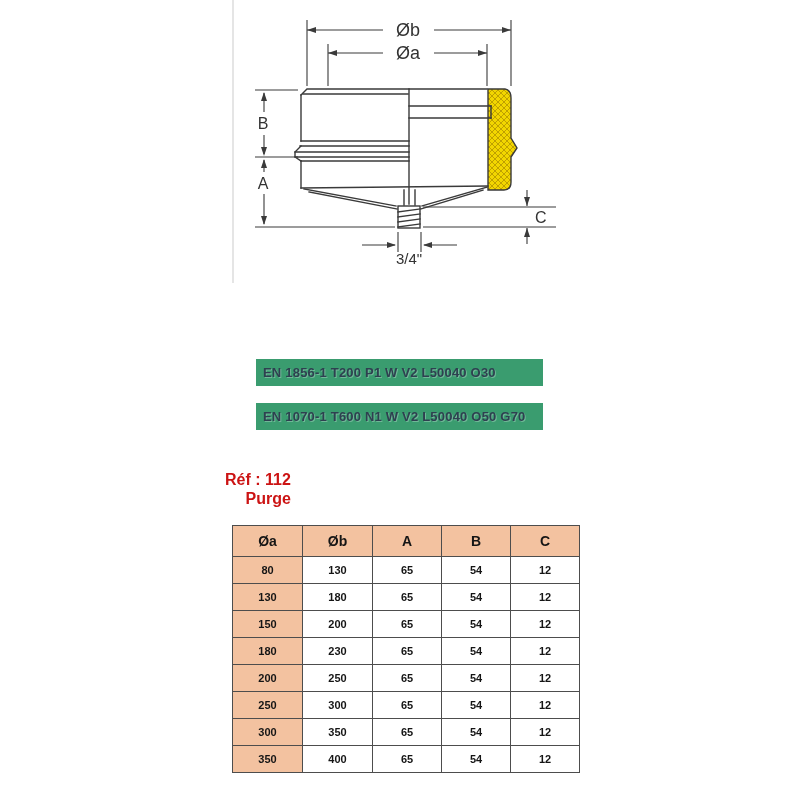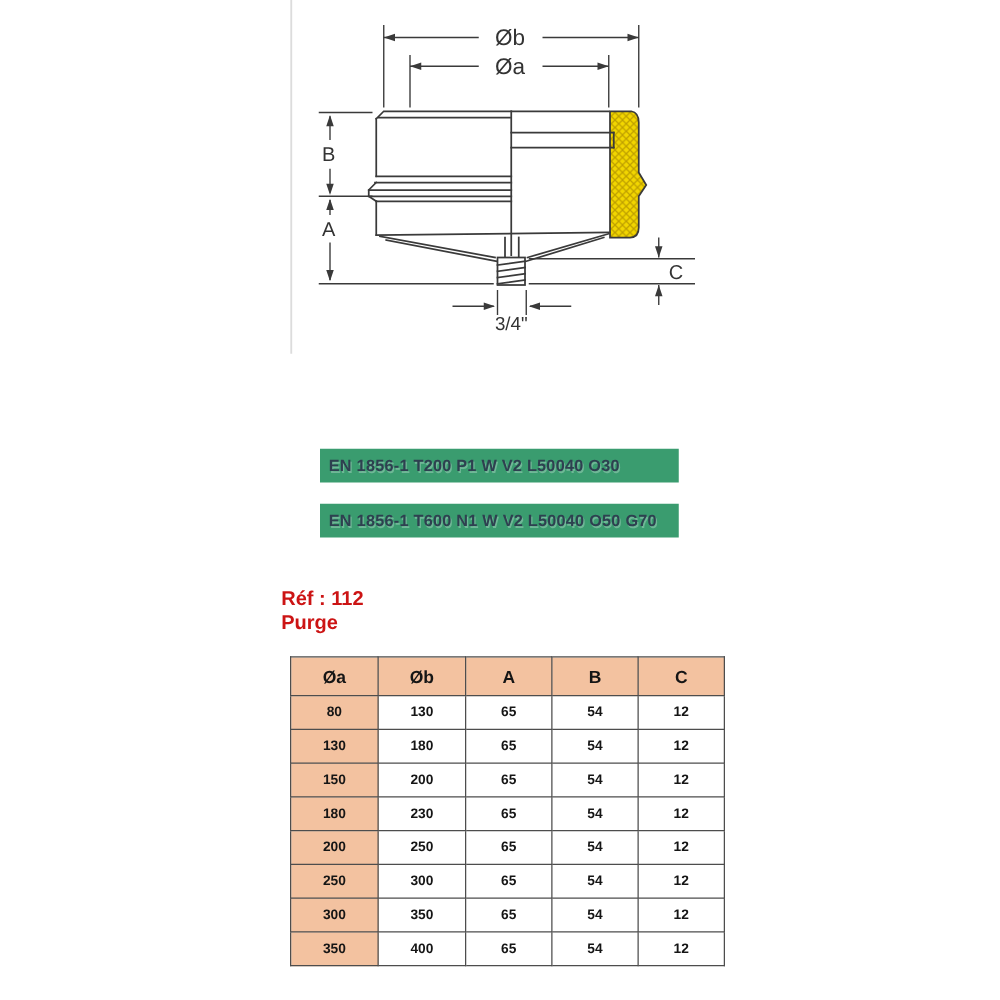--- a/index.html
+++ b/index.html
@@ -12,21 +12,21 @@
     position:absolute;left:256px;width:287px;height:27px;box-sizing:border-box;
     font-weight:bold;font-size:13px;line-height:27px;padding-left:7px;
     letter-spacing:0.2px;
     text-shadow:1px 1px 0 rgba(255,255,255,0.28);
     white-space:nowrap;overflow:hidden;
   }
   .banner-1{top:359px;}
   .banner-2{top:403px;}
   .ref-block{
     position:absolute;left:225px;top:470px;
-    font-weight:bold;font-size:16px;line-height:19px;
+    font-weight:bold;font-size:16px;line-height:19px;text-align:right;
   }
   table.spec{
     position:absolute;left:232px;top:525px;
     border-collapse:collapse;table-layout:fixed;
   }
   table.spec th, table.spec td{
     border:1px solid #4d4d4d;text-align:center;vertical-align:middle;
     font-weight:bold;color:#151515;padding:0;
   }
   table.spec th{height:30px;font-size:14px;}
@@ -145,21 +145,21 @@
       <text x="263" y="189" font-size="16" text-anchor="middle">A</text>
       <text x="535" y="223" font-size="16">C</text>
       <text x="409" y="264" font-size="15" text-anchor="middle">3/4"</text>
     </g>
   </svg>
 
   <div class="banner banner-1" style="background: rgb(58, 156, 111); color: rgb(46, 64, 80);">
     <span>EN 1856-1 T200 P1 W V2 L50040 O30</span>
   </div>
   <div class="banner banner-2" style="background: rgb(58, 156, 111); color: rgb(46, 64, 80);">
-    <span>EN 1856-1 T600 N1 W V2 L50040 O50 G70</span>
+    <span>EN 1070-1 T600 N1 W V2 L50040 O50 G70</span>
   </div>
 
   <div class="ref-block" style="color: rgb(204, 20, 20);">
     <div>Réf : 112</div>
     <div>Purge</div>
   </div>
 
   <table class="spec">
     <colgroup>
       <col class="c0">

